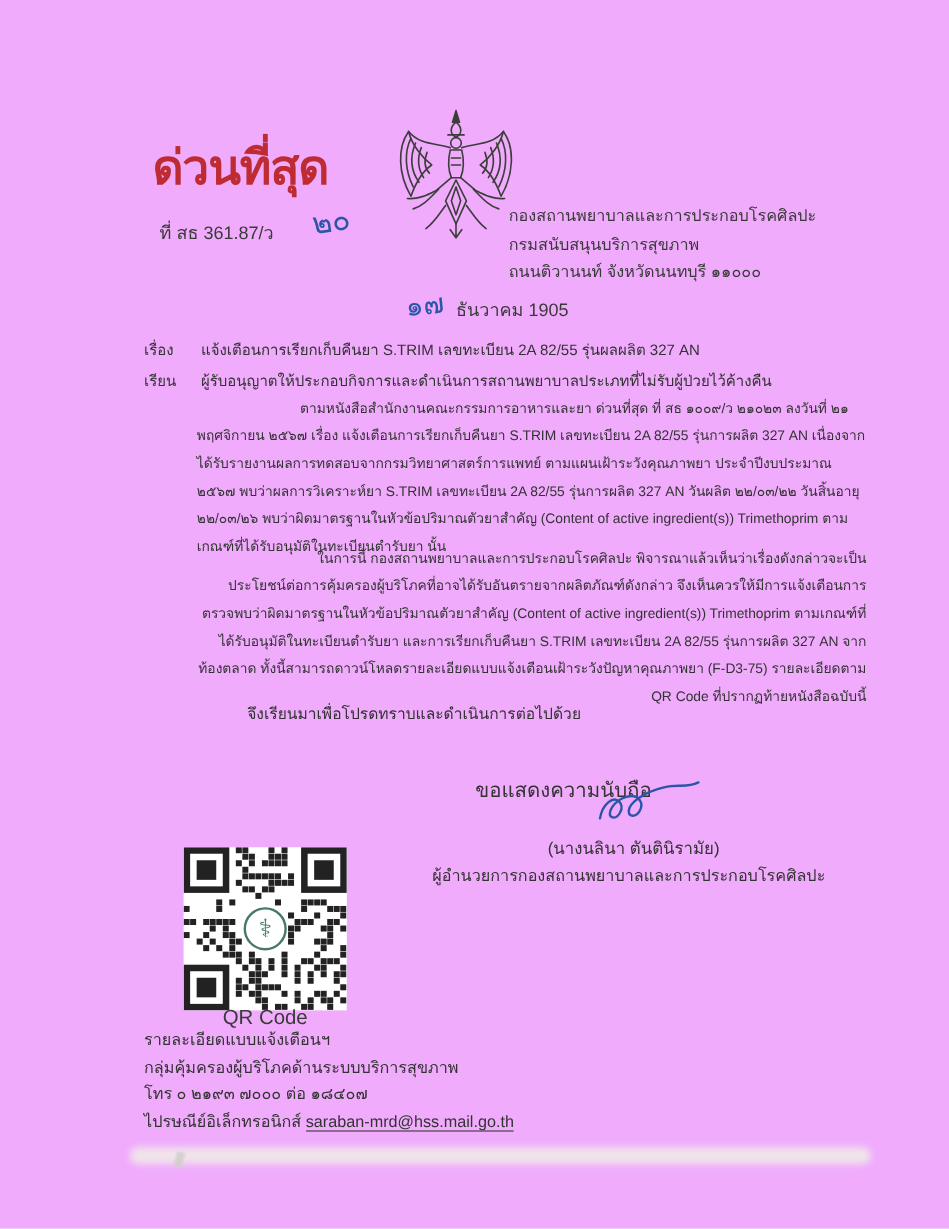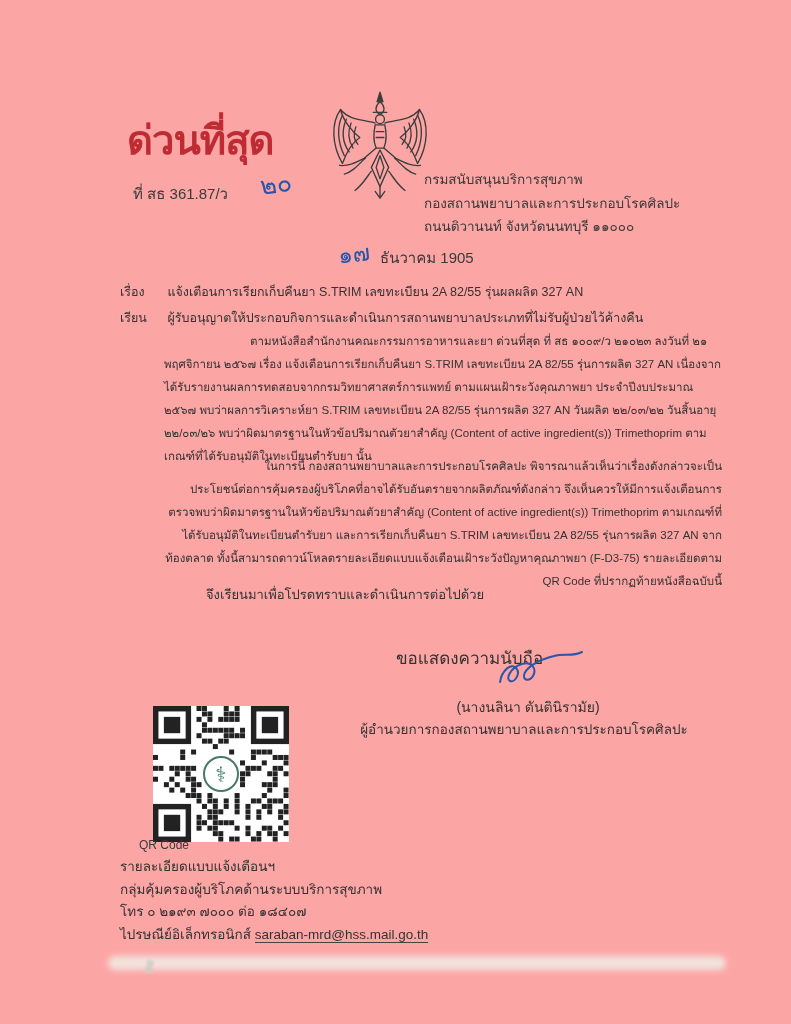--- a/index.html
+++ b/index.html
@@ -1,18 +1,18 @@
 <!DOCTYPE html>
 <html><head>
 <meta charset="utf-8">
 <style>
   html,body{margin:0;padding:0;background:#ffffff;}
   .page{
     position:relative;width:791px;height:1024px;overflow:hidden;
-    background:#fca5a5;
+    background:#f0abfc;
     font-family:"Liberation Sans","DejaVu Sans",sans-serif;
     color:#333;
   }
   .abs{position:absolute;}
   
   .stamp{
     left:127px;top:120px;font-size:40px;font-weight:800;color:#bf2b33;
     letter-spacing:-1px;line-height:1;
   }
   .ref{left:133px;top:182px;font-size:15px;color:#3a3a3a;}
@@ -44,21 +44,21 @@
   .signer-name{left:352px;top:696px;width:352px;text-align:center;font-size:14px;color:#333;}
   .signer-title{left:336px;top:718px;width:376px;text-align:center;font-size:13.5px;color:#333;}
   
   .qr-wrap{left:153px;top:706px;width:136px;height:136px;background:#fff;}
   .qr-logo{
     position:absolute;left:50px;top:50px;width:36px;height:36px;border-radius:50%;
     background:#ffffff;border:2px solid #477a66;box-sizing:border-box;
     display:flex;align-items:center;justify-content:center;
     color:#477a66;font-size:21px;line-height:1;
   }
-  .qr-caption{left:139px;top:838px;width:136px;font-size:12px;color:#3a3a3a;}
+  .qr-caption{left:153px;top:838px;width:136px;text-align:center;font-size:17px;color:#3a3a3a;}
   
   .footer{left:120px;top:856px;font-size:13.5px;line-height:22.5px;color:#333;}
   .footer .email{border-bottom:1px solid #444;margin-top:28px;}
   
   .scan-edge{
     left:108px;top:956px;width:618px;height:14px;background:#f0eee7;
     border-radius:8px;filter:blur(3px);opacity:.85;
   }
   .scan-tick{
     left:146px;top:960px;width:7px;height:13px;background:#cfcdc7;
@@ -111,22 +111,22 @@
         <path d="M55 63 L46 81 L55 101 L64 81 Z"></path>
         <path d="M55 69 L51 81 L55 93 L59 81 Z"></path>
         <path d="M46 85 C40 93 36 100 29 105"></path>
         <path d="M64 85 C70 93 74 100 81 105"></path>
         <path d="M55 101 L55 113 M50 106 L55 113 L60 106"></path>
       </g>
     </svg>
   </div>
 
   <div class="abs sender">
+    <div>กองสถานพยาบาลและการประกอบโรคศิลปะ</div>
     <div>กรมสนับสนุนบริการสุขภาพ</div>
-    <div>กองสถานพยาบาลและการประกอบโรคศิลปะ</div>
     <div>ถนนติวานนท์ จังหวัดนนทบุรี ๑๑๐๐๐</div>
   </div>
 
   <div class="abs hand hand-day">๑๗</div>
   <div class="abs date-text">ธันวาคม 1905</div>
 
   <div class="abs row-line row-subject">
     <span class="lbl">เรื่อง</span>
     <span>แจ้งเตือนการเรียกเก็บคืนยา S.TRIM เลขทะเบียน 2A 82/55 รุ่นผลผลิต 327 AN</span>
   </div>

